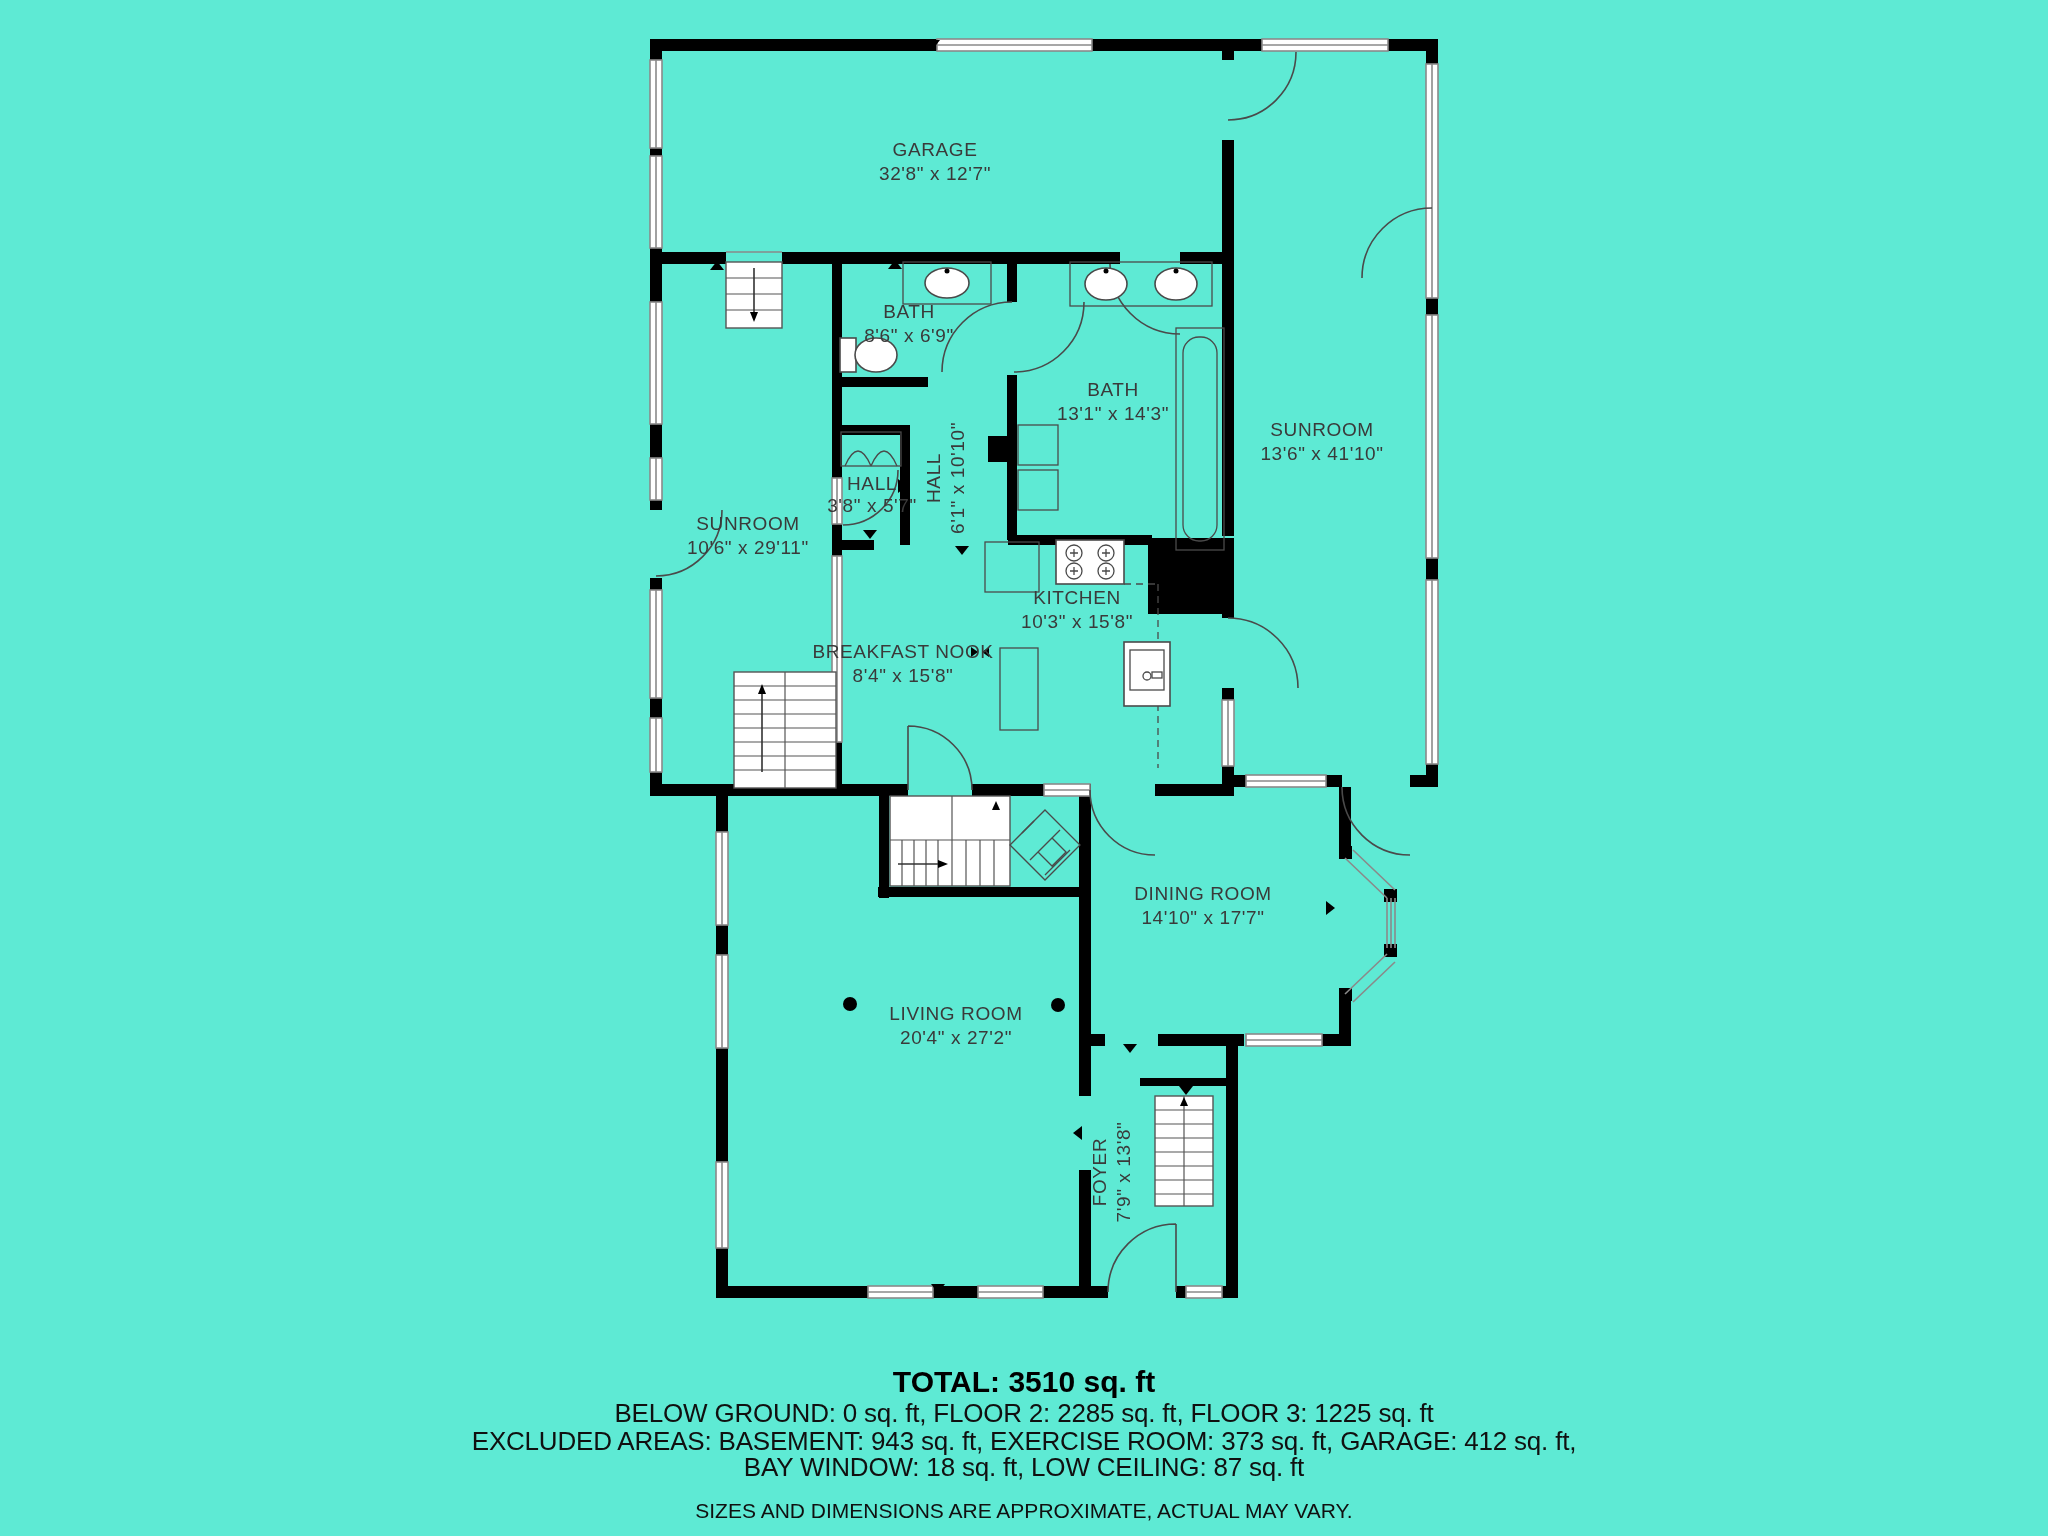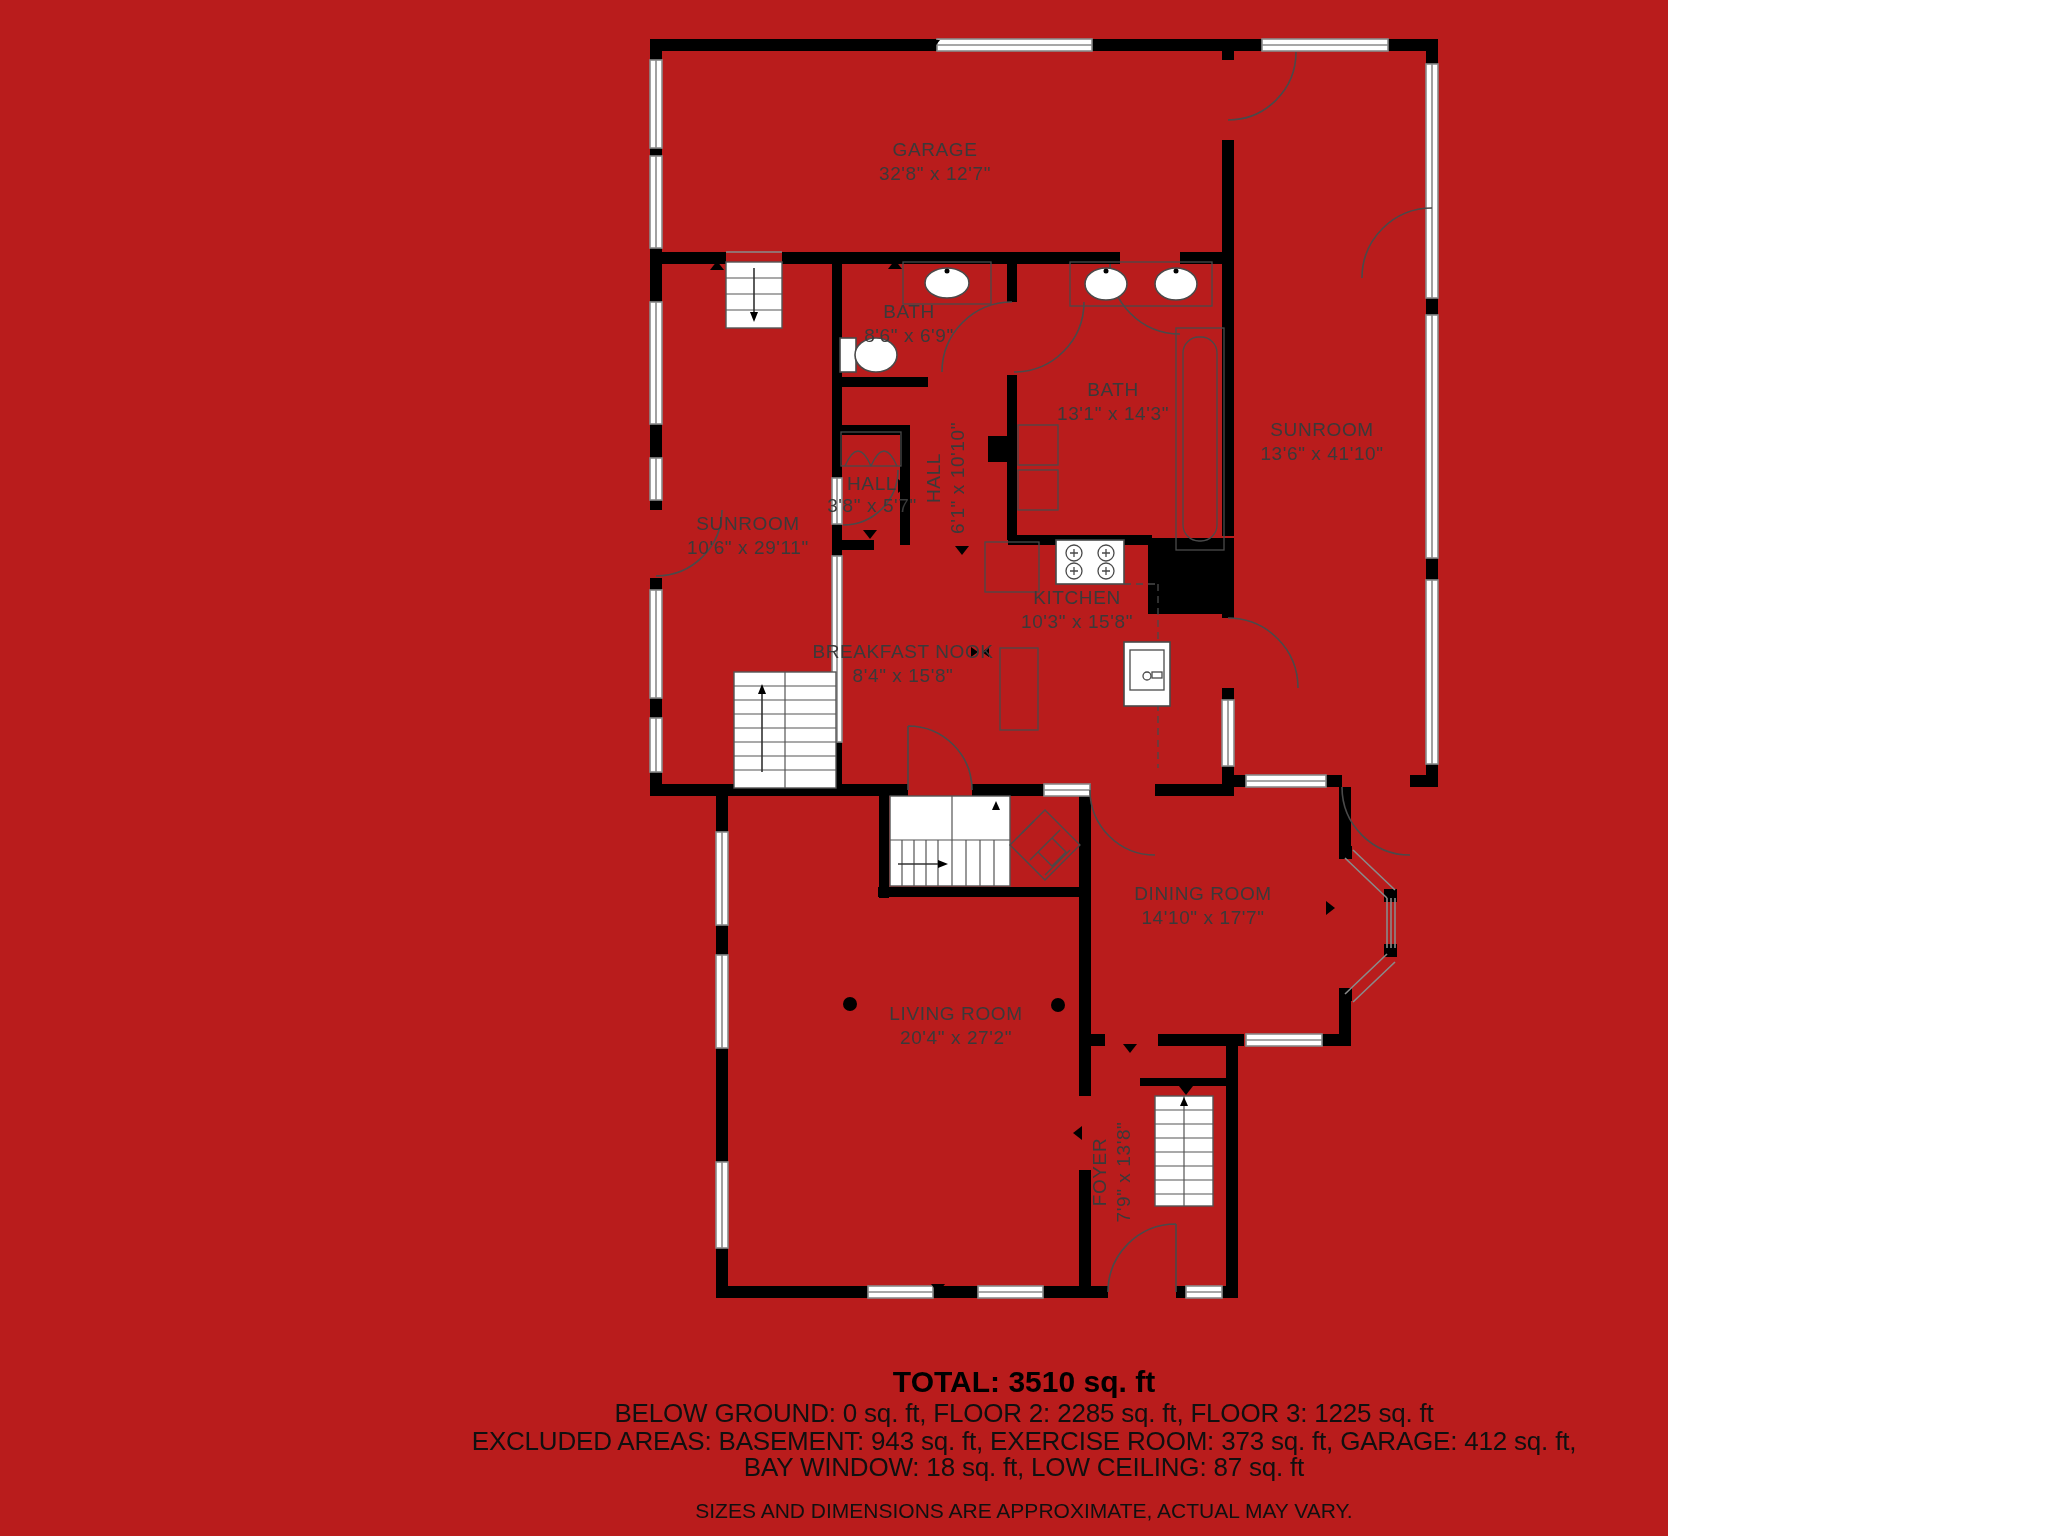--- a/index.html
+++ b/index.html
@@ -1,16 +1,16 @@
 <!DOCTYPE html>
 <html><head>
 <meta charset="utf-8">
 <style>
   html,body{margin:0;padding:0;background:#fff;}
-  .canvas{position:relative;width:1668px;height:1536px;background:#b91c1c;overflow:hidden;
+  .canvas{position:relative;width:2048px;height:1536px;background:#5eead4;overflow:hidden;
           font-family:"Liberation Sans",sans-serif;}
   svg{position:absolute;left:0;top:0;}
   .w{stroke:#000;stroke-width:12;fill:none;stroke-linecap:butt}
   .w10{stroke:#000;stroke-width:10;fill:none;stroke-linecap:butt}
   .w8{stroke:#000;stroke-width:8;fill:none;stroke-linecap:butt}
   .win{fill:#fff;stroke:#8a8a8a;stroke-width:1.6}
   .wl{stroke:#8a8a8a;stroke-width:1.6;fill:none}
   .door{stroke:#4a4a4a;stroke-width:1.6;fill:none}
   .fix{stroke:#4a4a4a;stroke-width:1.6;fill:#fff}
   .fixl{stroke:#4a4a4a;stroke-width:1.3;fill:none}

